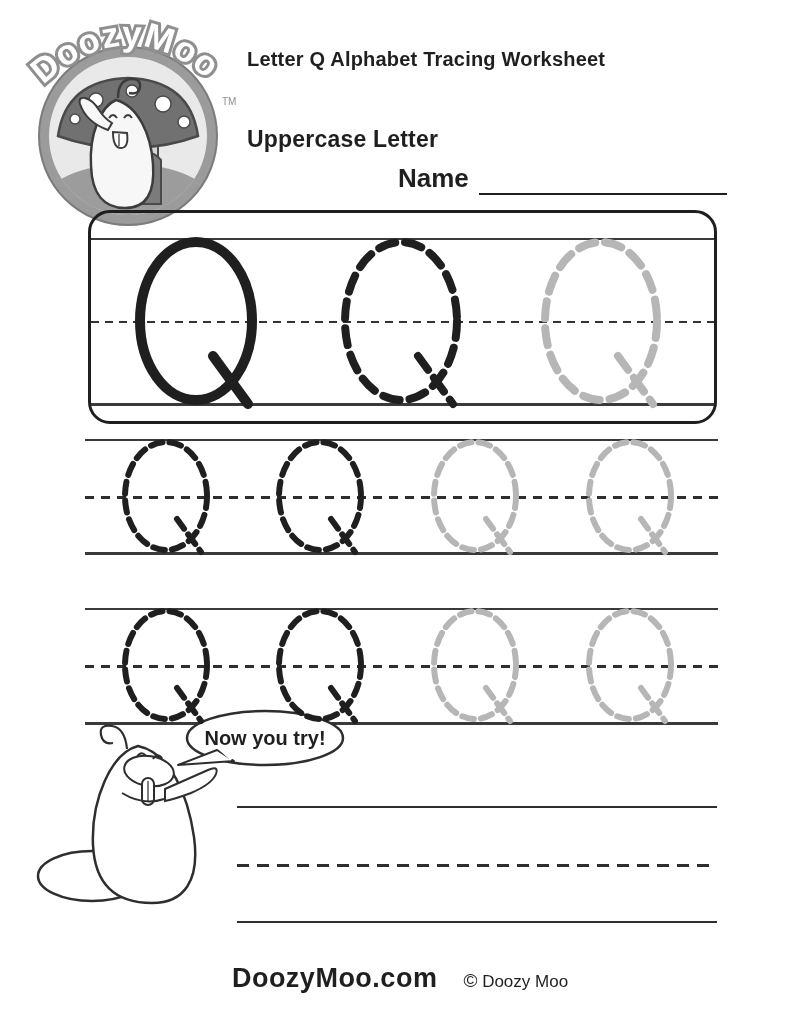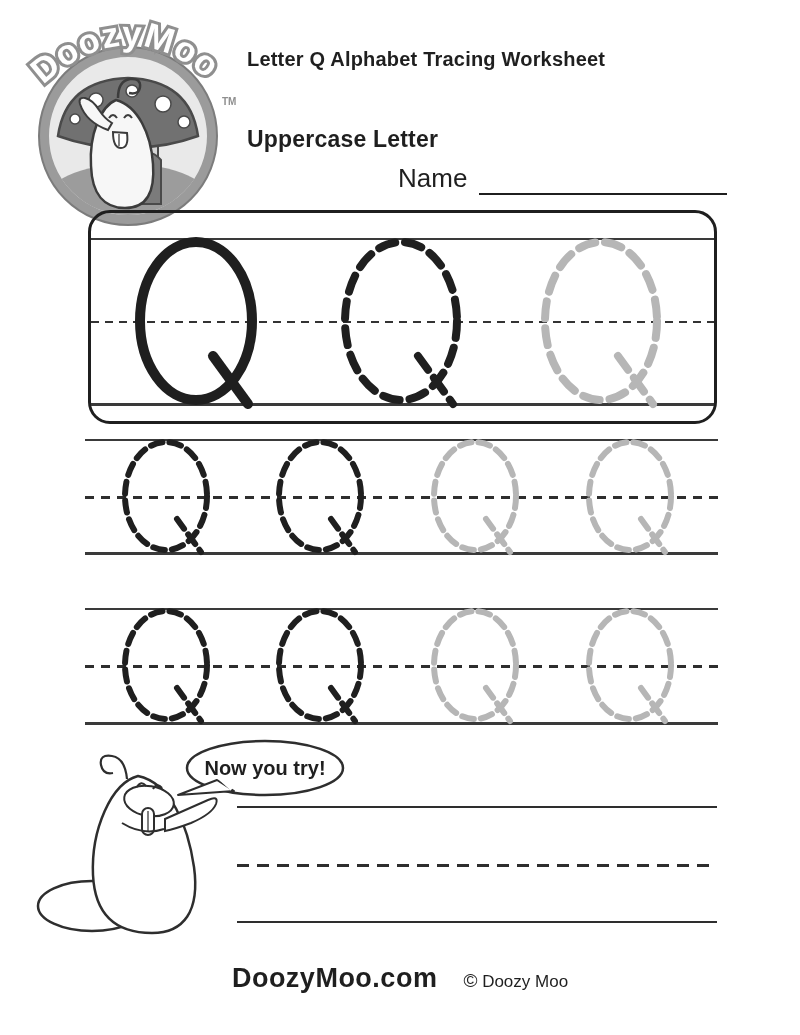--- a/index.html
+++ b/index.html
@@ -3,24 +3,24 @@
 <meta charset="utf-8">
 <style>
   html,body{margin:0;padding:0;background:#fff;}
   body{font-family:"Liberation Sans",sans-serif;color:#1f1f1f;}
   .page{position:relative;width:800px;height:1035px;background:#ffffff;overflow:hidden;}
   .abs{position:absolute;}
 
   
   .title{position:absolute;left:247px;top:48px;font-size:20px;font-weight:bold;letter-spacing:.2px;}
   .subtitle{position:absolute;left:247px;top:82px;font-size:23px;font-weight:bold;letter-spacing:.2px;margin-top:44px;}
-  .tm-out{position:absolute;left:218px;top:88px;font-size:10px;color:#8f8f8f;font-weight:bold;}
+  .tm-out{position:absolute;left:218px;top:88px;font-size:10px;color:#8f8f8f;font-weight:normal;}
 
   
-  .name-label{position:absolute;left:398px;top:163px;font-size:26px;font-weight:normal;}
+  .name-label{position:absolute;left:398px;top:163px;font-size:26px;font-weight:bold;}
   .name-line{position:absolute;left:479px;top:173px;width:248px;height:20px;border-bottom:2.5px solid #1f1f1f;}
 
   
   .guide-box{position:absolute;left:88px;top:210px;width:623px;height:208px;
              border:3px solid #1f1f1f;border-radius:22px;}
   .gb-line{position:absolute;left:0;width:100%;}
   .solid-line{border-top:2.5px solid #3a3a3a;height:0;}
   .dash-line{height:2.5px;background:repeating-linear-gradient(90deg,#2e2e2e 0 9px,transparent 9px 16px);}
   .dash-line-fine{height:2px;background:repeating-linear-gradient(90deg,#333 0 8px,transparent 8px 14px);}
 
@@ -100,21 +100,21 @@
   </div>
 
   <div class="row-line solid-line" style="top:439px;"></div>
   <div class="row-line dash-line" style="top:496px;"></div>
   <div class="row-line thick" style="top:552px;"></div>
 
   <div class="row-line solid-line" style="top:608px;"></div>
   <div class="row-line dash-line" style="top:665px;"></div>
   <div class="row-line thick" style="top:722px;"></div>
 
-  <div class="abs" style="left:18px;top:734px;width:335px;height:212px;">
+  <div class="abs" style="left:18px;top:704px;width:335px;height:212px;">
     <svg width="335" height="212" viewBox="0 0 335 212">
       <ellipse cx="74" cy="172" rx="54" ry="25" fill="#fff" stroke="#2e2e2e" stroke-width="2.5"></ellipse>
       <path d="M120,42 C93,49 73,96 75,141 C77,183 100,199 134,199 C166,199 182,177 176,133 C170,92 153,49 120,42 Z" fill="#fff" stroke="#2e2e2e" stroke-width="2.5"></path>
       <path d="M109,45 q-2,-21 -15,-23 q-13,-2 -11,9 q2,10 12,8" fill="none" stroke="#2e2e2e" stroke-width="2.2"></path>
       <ellipse cx="131" cy="67" rx="25" ry="15" fill="#fff" stroke="#2e2e2e" stroke-width="2" transform="rotate(9 131 67)"></ellipse>
       <path d="M119,53 q4,-7 9,-1 M135,55 q4,-7 9,-1" fill="none" stroke="#2e2e2e" stroke-width="2"></path>
       <rect x="124" y="74" width="12" height="27" rx="6" fill="#fff" stroke="#2e2e2e" stroke-width="2"></rect>
       <path d="M130,77 l0,20" stroke="#2e2e2e" stroke-width="1.2"></path>
       <path d="M147,85 Q172,74 190,66 Q201,61 198,70 Q194,80 173,89 Q157,95 147,97 Z" fill="#fff" stroke="#2e2e2e" stroke-width="2"></path>
       <path d="M104,89 Q125,102 146,95" fill="none" stroke="#2e2e2e" stroke-width="2"></path>

